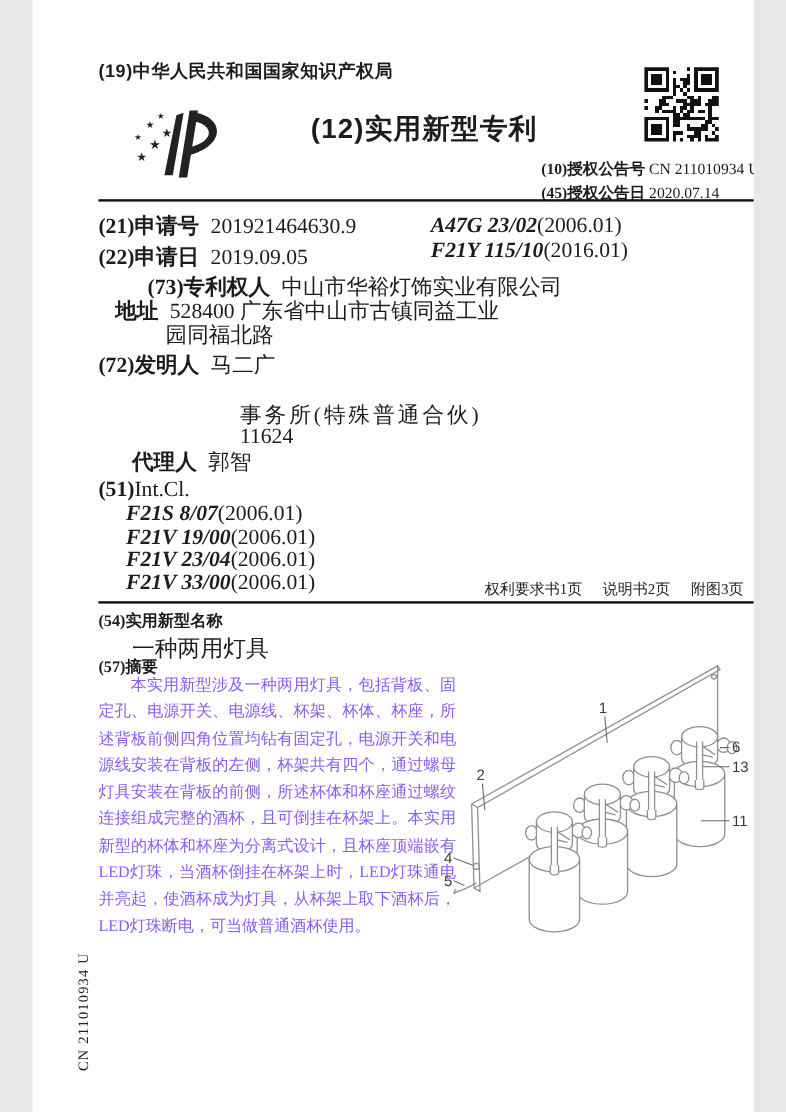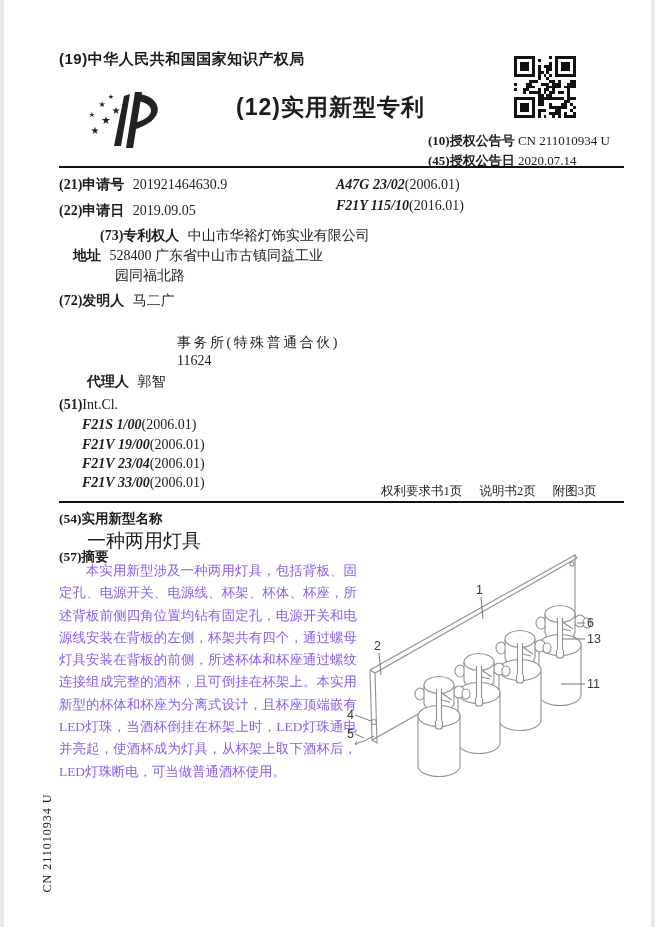--- a/index.html
+++ b/index.html
@@ -1,28 +1,28 @@
 <!DOCTYPE html>
 <html><head>
 <meta charset="utf-8">
 <style>
   html,body{margin:0;padding:0;background:#e8e8e8;}
   .page{
-    position:relative; width:647px; height:927px; background:#ffffff;
+    position:relative; width:601px; height:927px; background:#ffffff;
     margin:0 auto; overflow:hidden;
     font-family:"Liberation Serif","DejaVu Serif",serif;
     color:#1c1c1c;
   }
   .abs{position:absolute;}
   .office{font-family:"Liberation Sans","DejaVu Sans",sans-serif;font-weight:700;font-size:15px;letter-spacing:.5px;}
   .doc-title{font-family:"Liberation Sans","DejaVu Sans",sans-serif;font-weight:700;font-size:23px;letter-spacing:1px;}
   .pubrow{font-size:13px;white-space:nowrap;}
   .pubrow .lbl{font-weight:700;}
   .rule{background:#111;height:2px;width:565px;left:55px;}
-  .row{font-size:14px;white-space:nowrap;}
+  .row{font-size:18px;white-space:nowrap;}
   .row .lbl{font-weight:700;}
   .row .val{margin-left:5px;}
   .code{font-style:italic;font-weight:700;}
   .ver{font-style:normal;font-weight:400;}
   .spaced{letter-spacing:2.5px;}
   .pages{font-size:12.5px;white-space:nowrap;}
   .pages span{margin-left:14px;}
   .pages span:first-child{margin-left:0;}
   .sec54 .lbl{font-weight:700;font-size:13.5px;}
   .abstract{
@@ -244,21 +244,21 @@
     <span>11624</span>
   </div>
   <div class="abs row" style="left:83px;top:373px;">
     <span class="lbl">代理人</span>
     <span class="val">郭智</span>
   </div>
   <div class="abs row" style="left:55px;top:397px;">
     <span class="lbl">(51)</span><span>Int.Cl.</span>
   </div>
   <div class="abs row" style="left:78px;top:417px;">
-    <span class="code">F21S 1/00</span><span class="ver">(2006.01)</span>
+    <span class="code">F21S 8/07</span><span class="ver">(2006.01)</span>
   </div>
   <div class="abs row" style="left:78px;top:437px;">
     <span class="code">F21V 19/00</span><span class="ver">(2006.01)</span>
   </div>
   <div class="abs row" style="left:78px;top:456px;">
     <span class="code">F21V 23/04</span><span class="ver">(2006.01)</span>
   </div>
   <div class="abs row" style="left:78px;top:475px;">
     <span class="code">F21V 33/00</span><span class="ver">(2006.01)</span>
   </div>

